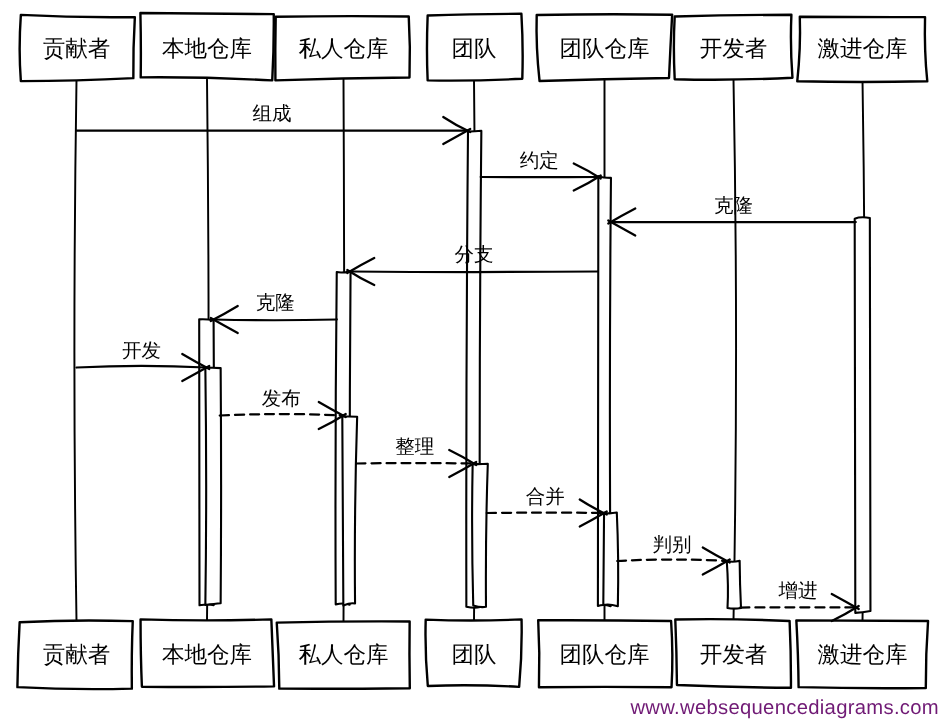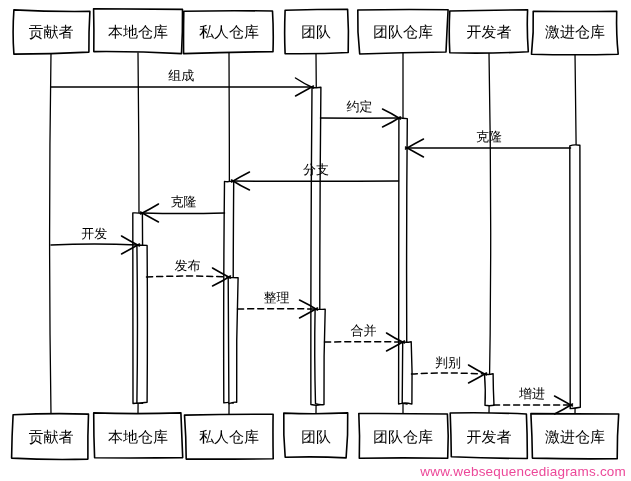--- a/index.html
+++ b/index.html
@@ -1,20 +1,20 @@
 <!DOCTYPE html>
 <html><head>
 <meta charset="utf-8">
 <style>
   html,body{margin:0;padding:0;background:#ffffff;}
   body{width:631px;height:481px;position:relative;overflow:hidden;
        font-family:"DejaVu Sans",sans-serif;}
   #diagram{display:block;}
   #diagram text{font-family:"DejaVu Sans",sans-serif;fill:#000;}
-  .watermark{position:absolute;right:5px;bottom:2px;font-size:13.5px;color:#ec4899;
+  .watermark{position:absolute;right:5px;bottom:2px;font-size:13.5px;color:#701a75;
              font-family:"Liberation Sans",sans-serif;letter-spacing:0.2px;text-align:center;}
 </style>
 </head>
 <body>
 
 <svg id="diagram" width="631" height="481" viewBox="0 0 631 481">
     <path d="M51 53 Q48.2 236.5 51.0 414.0" fill="none" stroke="#000000" stroke-width="1.3" stroke-linecap="round"></path>
     <path d="M138 53 Q140.1 231.1 138.0 414.0" fill="none" stroke="#000000" stroke-width="1.3" stroke-linecap="round"></path>
     <path d="M229 53 Q229.9 232.9 229.0 414.0" fill="none" stroke="#000000" stroke-width="1.3" stroke-linecap="round"></path>
     <path d="M316 53 Q317.9 234.6 316.0 414.0" fill="none" stroke="#000000" stroke-width="1.3" stroke-linecap="round"></path>

